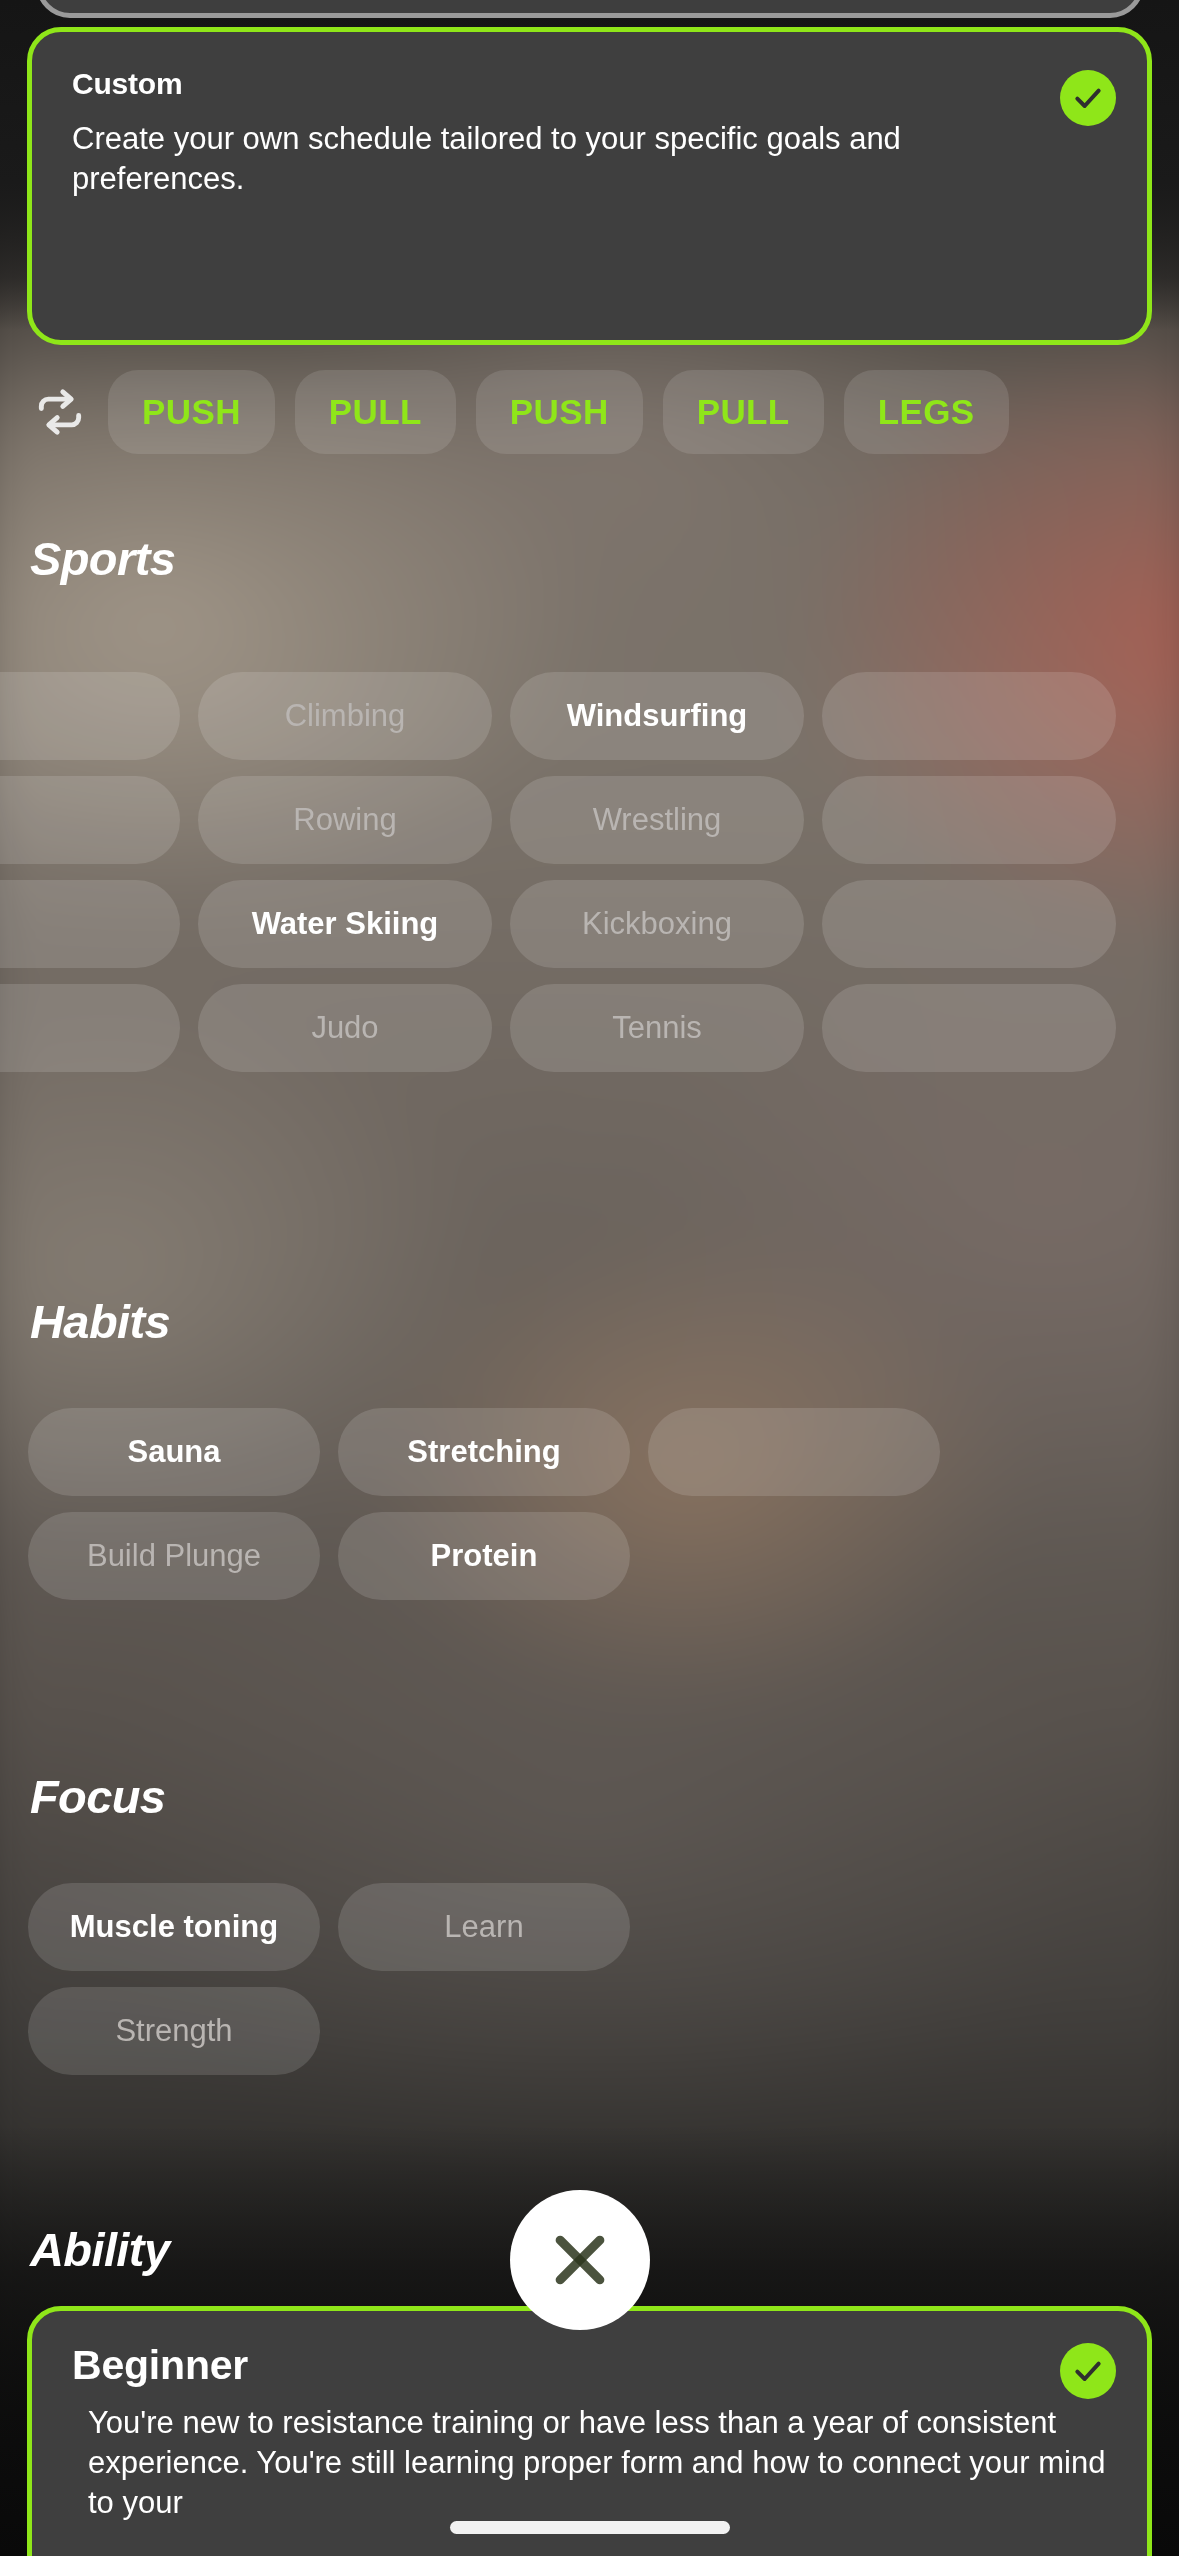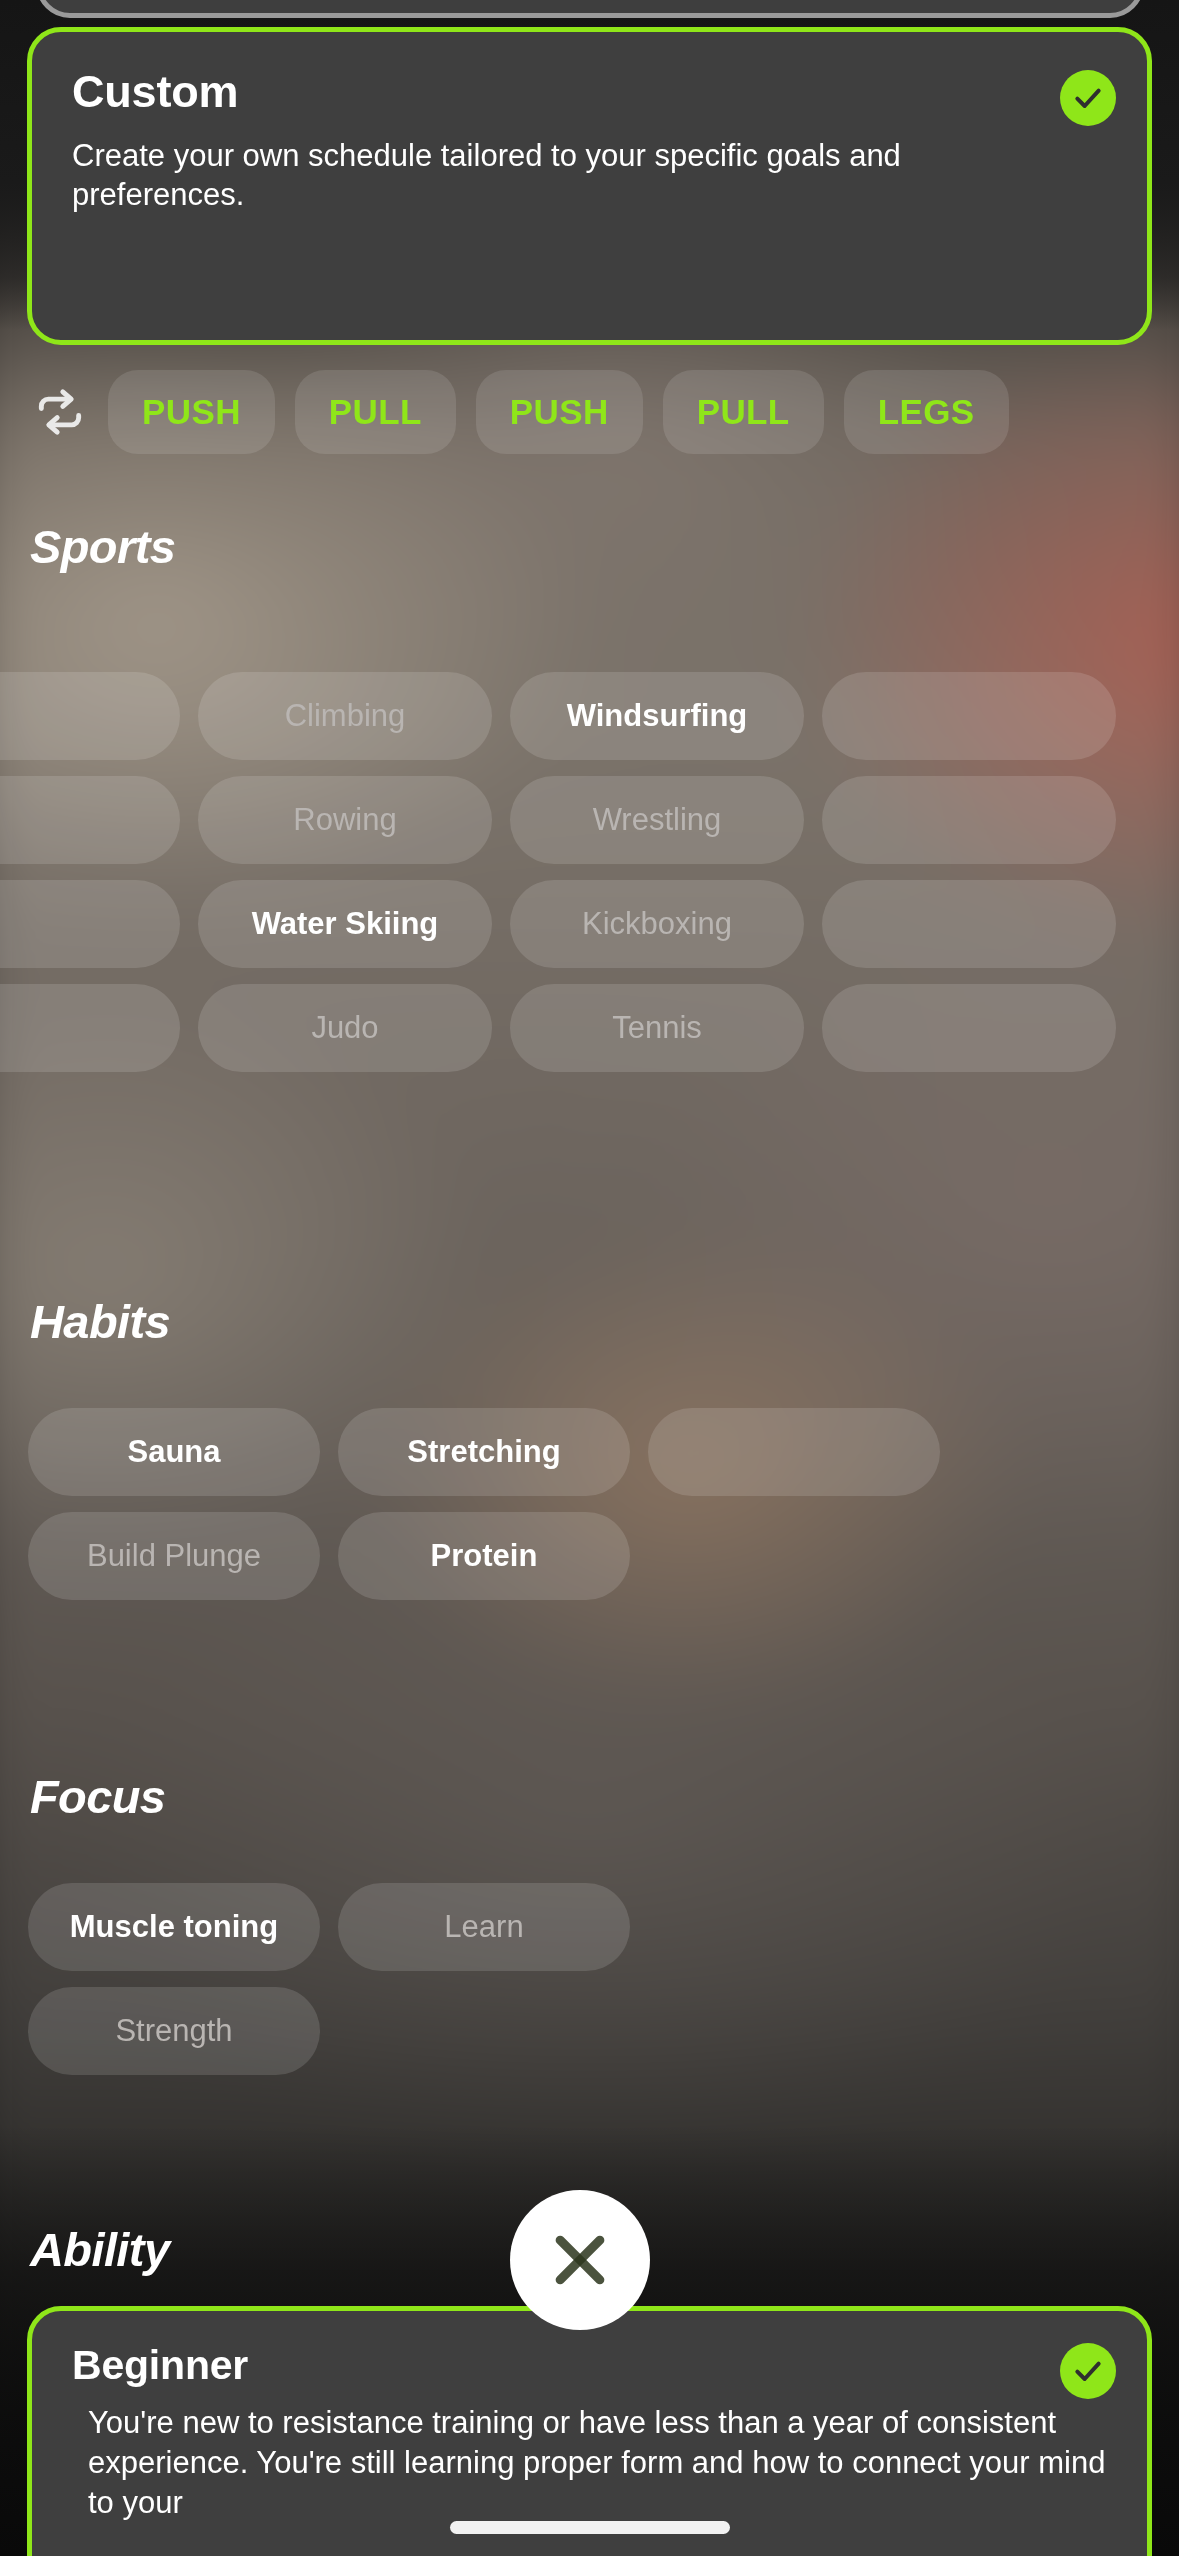--- a/index.html
+++ b/index.html
@@ -60,21 +60,21 @@
   
   .option-card {
     position:absolute;
     border-radius:34px;
     background:#3f3f3f;
     border:5px solid transparent;
     padding:36px 40px 34px 40px;
   }
   .option-card.selected { border-color:#8fe619; }
   .option-card .oc-title {
-    font-size:45px; font-weight:bold; color:#ffffff;
+    font-size:30px; font-weight:bold; color:#ffffff;
     letter-spacing:-0.2px; line-height:1.08;
   }
   .option-card .oc-desc {
     margin-top:19px;
     font-size:31px; color:#ffffff; line-height:1.28;
     max-width:880px;
   }
   .check-badge {
     position:absolute; width:56px; height:56px; border-radius:50%;
     background:#8fe619; display:flex; align-items:center; justify-content:center;
@@ -192,21 +192,21 @@
           <path d="M10.8 14.4 L7.2 17.5 L10.8 20.6"></path>
         </svg>
       </div>
       <div class="split-chip">PUSH</div>
       <div class="split-chip">PULL</div>
       <div class="split-chip">PUSH</div>
       <div class="split-chip">PULL</div>
       <div class="split-chip">LEGS</div>
     </div>
 
-    <div class="section-title" style="top:519px">Sports</div>
+    <div class="section-title" style="top:531px">Sports</div>
     <div class="pill-grid" id="grid-sports">
       <div class="pill-col">
         <div class="pill off"></div>
         <div class="pill off"></div>
         <div class="pill off"></div>
         <div class="pill off"></div>
       </div>
       <div class="pill-col">
         <div class="pill off">Climbing</div>
         <div class="pill off">Rowing</div>

